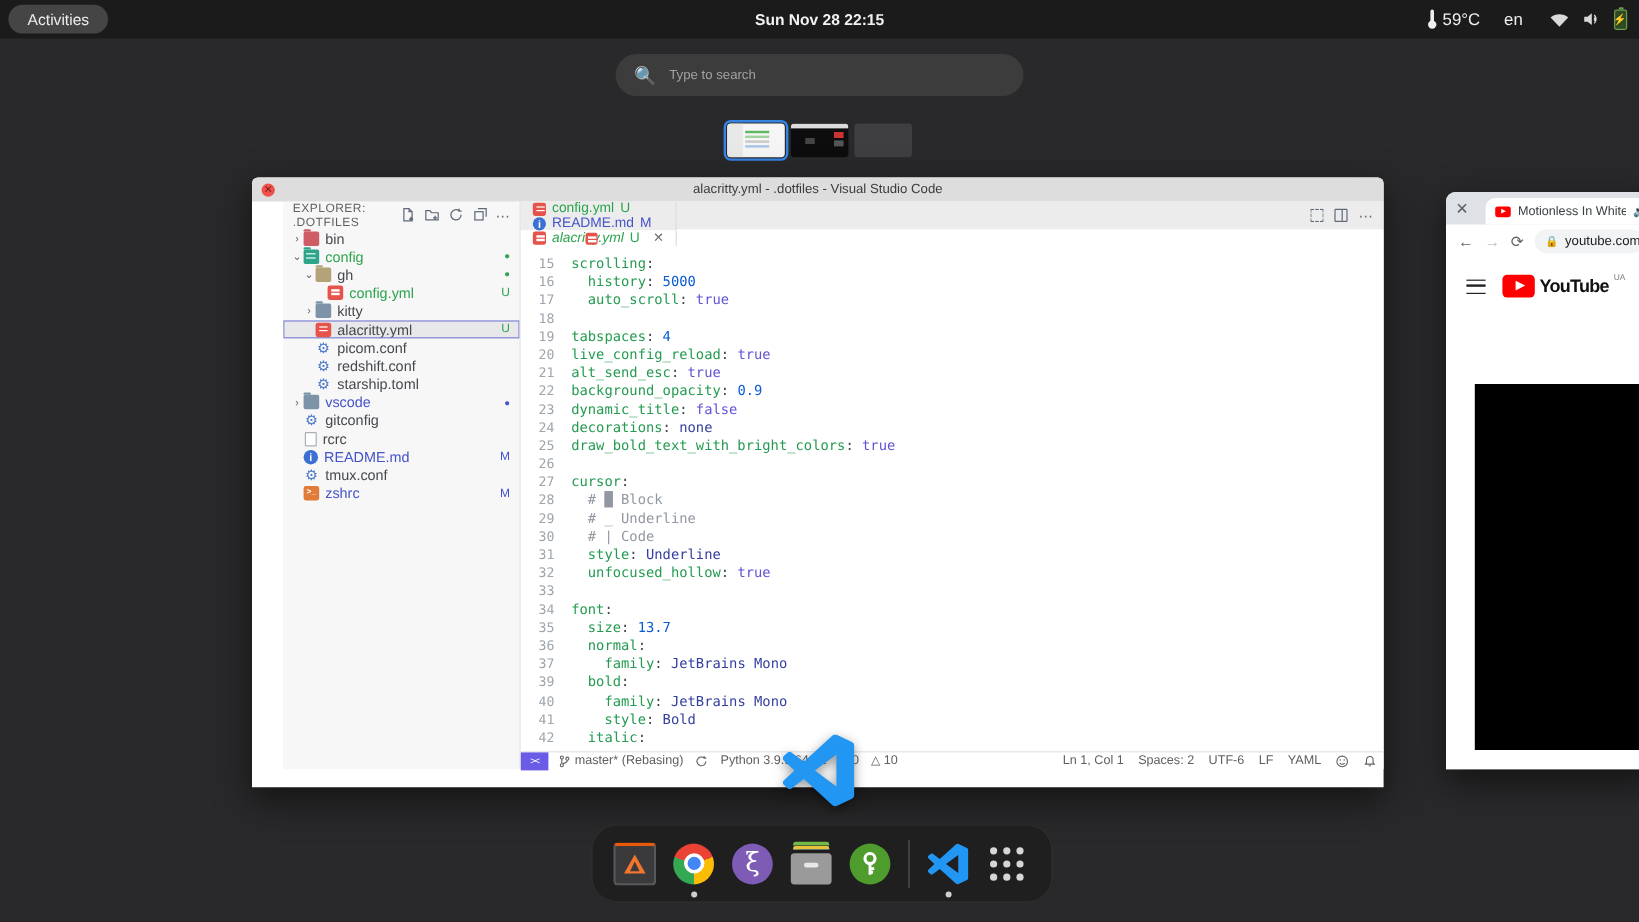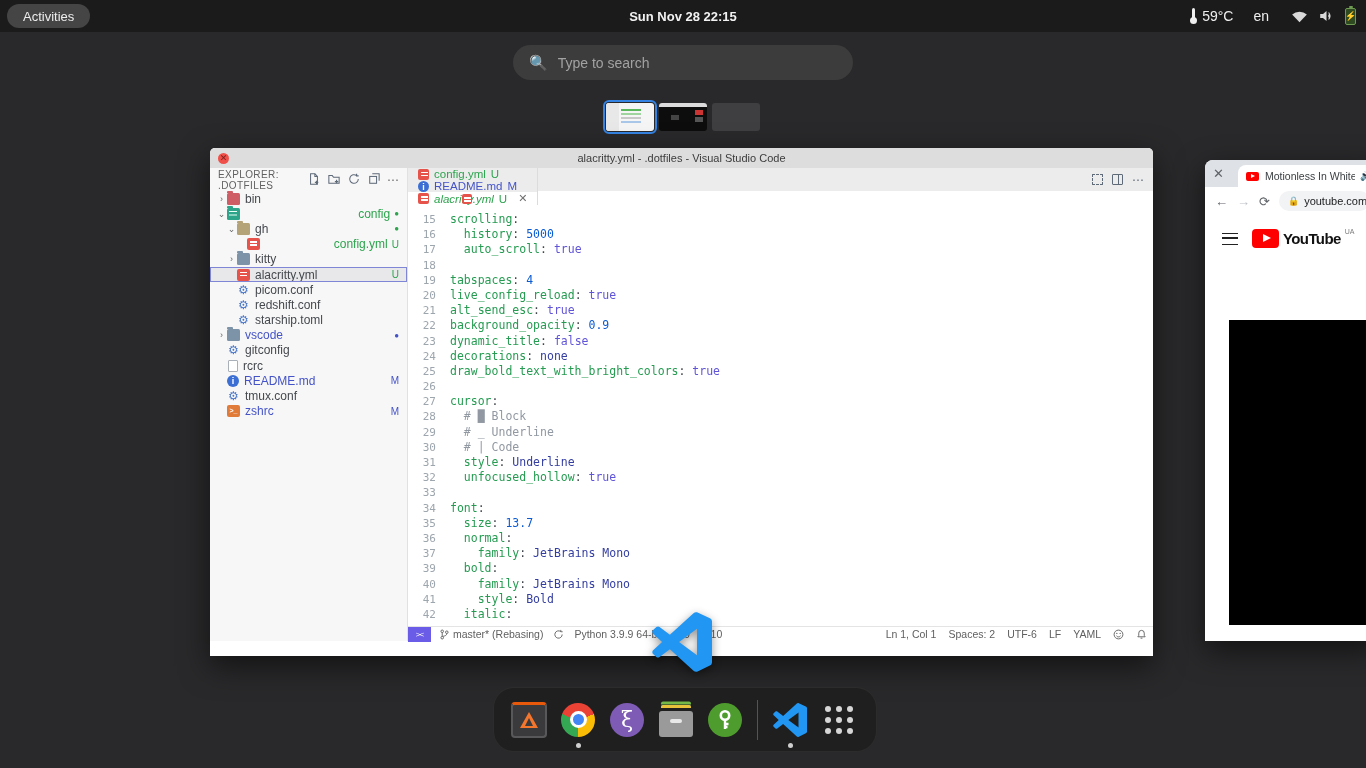--- a/index.html
+++ b/index.html
@@ -23,21 +23,21 @@
   .tb-icons { display:flex; align-items:center; gap:10px; margin-left:16px; }
   .battery { width:11px; height:17px; background:#2d4a21; border:1px solid #6f9a52; border-radius:2px;
     position:relative; display:flex; align-items:center; justify-content:center; }
   .battery::before { content:""; position:absolute; top:-3px; left:3px; width:4px; height:2px; background:#6f9a52; border-radius:1px; }
   .battery .bolt { color:#cfe97a; font-size:9px; line-height:1; }
 
   
   .search-pill { position:absolute; left:513px; top:45px; width:340px; height:35px; background:#3c3c3c;
     border-radius:18px; display:flex; align-items:center; padding:0 16px; gap:10px; }
   .search-pill .glyph { color:#c9c9c9; font-size:15px; }
-  .search-placeholder { color:#a2a2a2; font-size:14px; }
+  .search-placeholder { color:#a2a2a2; font-size:11px; }
 
   
   .thumbs { position:absolute; left:606px; top:103px; display:flex; gap:5px; }
   .thumb { width:48px; height:28px; border-radius:3px; overflow:hidden; position:relative; }
   .thumb.active { outline:2px solid #3584e4; outline-offset:1px; }
   .thumb-vscode { background:#f5f5f5; }
   .thumb-vscode::before { content:""; position:absolute; left:0; top:0; width:13px; height:28px; background:#e8e8e8; }
   .thumb-vscode::after { content:""; position:absolute; left:15px; top:6px; width:20px; height:2px; background:#5cb85c;
     box-shadow:0 4px 0 #9fd49f, 0 8px 0 #c7c7c7, 0 12px 0 #a9c7e8; }
   .thumb-youtube { background:#0d0d0d; }
@@ -48,35 +48,35 @@
 
   
   .window { position:absolute; box-shadow:0 10px 30px rgba(0,0,0,.55); border-radius:5px 5px 0 0; }
 
   
   .vscode-win { left:210px; top:148px; width:943px; height:508px; background:#fff; font-size:12px; color:#333; }
   .vsc-titlebar { height:20px; background:#ddd; border-radius:5px 5px 0 0; position:relative;
     display:flex; align-items:center; justify-content:center; font-size:11px; color:#3c3c3c; }
   .vsc-close { position:absolute; left:8px; top:4.5px; width:11px; height:11px; border-radius:50%;
     background:#f0504a; color:#7d1f1c; font-size:9px; line-height:11px; text-align:center; }
-  .vsc-body { display:flex; height:473px; }
+  .vsc-body { display:flex; height:473px;padding-left:26px; }
   .vsc-sidebar { width:198px; background:#f7f7f7; border-right:1px solid #e1e1e1; overflow:hidden; }
   .explorer-head { height:23px; display:flex; align-items:center; padding:0 8px; color:#616161; }
   .explorer-title { font-size:10px; letter-spacing:.4px; flex:1; }
   .explorer-actions { display:flex; gap:7px; color:#6a6a6a; }
   .mini-ic { width:13px; height:13px; display:inline-flex; align-items:center; justify-content:center; }
   .mini-ic svg { width:12px; height:12px; stroke:#5f6a79; fill:none; stroke-width:1.2; }
 
   .tree-row { height:15.2px; display:flex; align-items:center; font-size:12px; color:#45494e; position:relative; padding-right:8px; }
   .tree-row.selected { background:#e8e8ea; outline:1px solid #8086d6; outline-offset:-1px; }
   .tree-arrow { width:11px; font-size:9px; color:#646464; text-align:center; flex:none; }
   .tree-ic { width:13px; height:12px; margin-right:5px; flex:none; position:relative; }
   .tree-label { flex:1; white-space:nowrap; overflow:hidden; }
   .tree-badge { font-size:10px; margin-left:4px; }
-  .c-green { color:#2da44e;text-align:right; } .c-blue { color:#4453c7; }
+  .c-green { color:#2da44e; } .c-blue { color:#4453c7; }
   .badge-dot { font-size:8px; }
 
   .ic-folder, .ic-folder-red, .ic-folder-green, .ic-folder-tan { border-radius:1.5px; }
   .ic-folder { background:#7d93a7; } .ic-folder::before, .ic-folder-red::before, .ic-folder-green::before, .ic-folder-tan::before
     { content:""; position:absolute; top:-2px; left:0; width:6px; height:2px; border-radius:1px 1px 0 0; background:inherit; }
   .ic-folder-red { background:#cf5d66; }
   .ic-folder-green { background:#2ea58a; }
   .ic-folder-green::after { content:""; position:absolute; left:2px; top:3px; width:8px; height:1.5px; background:#eafff7; box-shadow:0 3.5px 0 #eafff7; }
   .ic-folder-tan { background:#b4a278; }
   .ic-yaml { background:#e5534b; border-radius:2px; }

